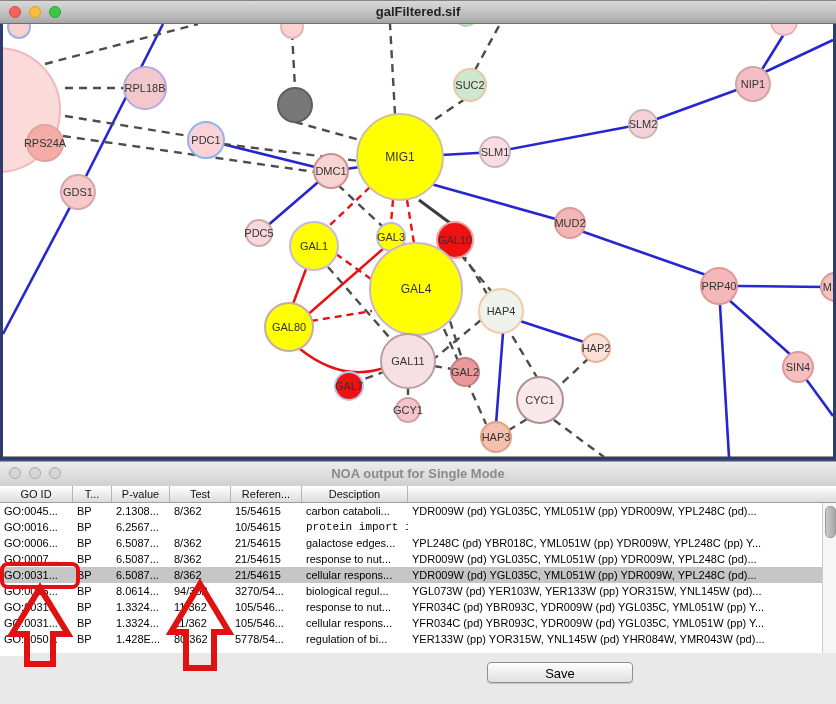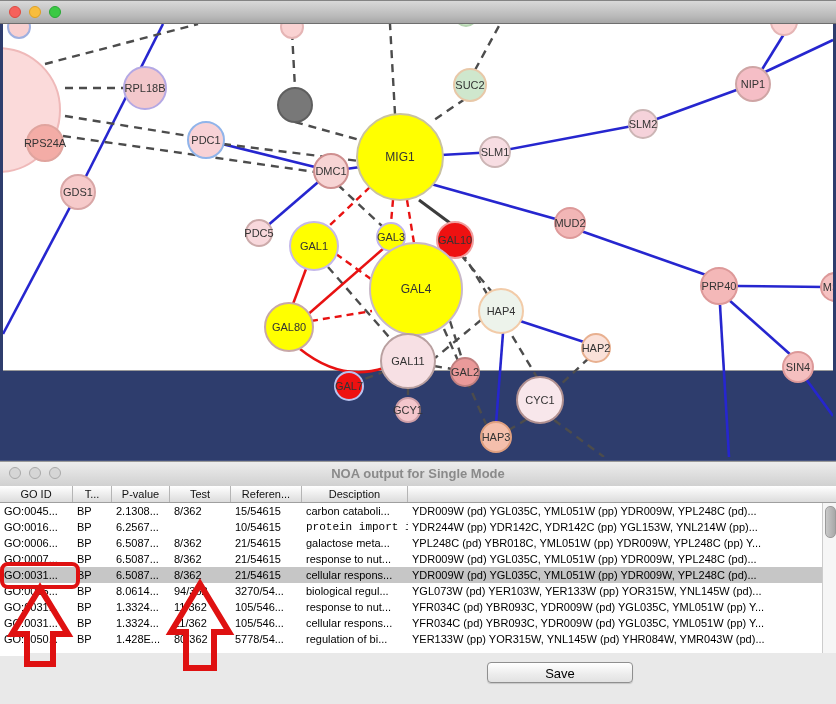--- a/index.html
+++ b/index.html
@@ -14,21 +14,21 @@
     box-sizing:border-box;}
   .titlebar .title{position:absolute;left:0;right:0;top:3px;text-align:center;
     font-size:13px;font-weight:600;color:#232323;}
   .lights{position:absolute;left:9px;top:5px;display:flex;gap:8px;}
   .light{width:12px;height:12px;border-radius:50%;box-sizing:border-box;}
   .light.red{background:#f5615c;border:1px solid #dd4a41;}
   .light.yellow{background:#f8bd3d;border:1px solid #dea javascript123;}
   .light.yellow{background:#f8bd3d;border:1px solid #dfa023;}
   .light.green{background:#3bc944;border:1px solid #28a835;}
   .light.inactive{background:#d6d6d6;border:1px solid #a9a9a9;}
-  #canvas{position:absolute;top:24px;left:3px;width:830px;height:347px;
+  #canvas{position:absolute;top:24px;left:3px;width:830px;height:433px;
     background:#ffffff;border-bottom:1px solid #9a9a9a;box-sizing:border-box;}
   #net-svg{display:block;}
   .edge-b{stroke:#2626cf;stroke-width:2.6;fill:none;}
   .edge-g{stroke:#4c4c4c;stroke-width:2.4;stroke-dasharray:8 6;fill:none;}
   .edge-gs{stroke:#3c3c3c;stroke-width:3;fill:none;}
   .edge-r{stroke:#e81212;stroke-width:2.5;fill:none;}
   .edge-rd{stroke:#e81212;stroke-width:2.4;stroke-dasharray:7 5;fill:none;}
   .node-label{font-family:"Liberation Sans",sans-serif;fill:#333;
     text-anchor:middle;dominant-baseline:middle;}
   
@@ -73,20 +73,21 @@
 </head>
 <body>
 
 <div class="window" id="net-window">
   <div class="titlebar">
     <div class="lights">
       <div class="light red"></div>
       <div class="light yellow"></div>
       <div class="light green"></div>
     </div>
+    <div class="title">galFiltered.sif</div>
   </div>
   <div id="canvas">
     <svg id="net-svg" width="830" height="433" viewBox="0 0 830 433">
         <line x1="160" y1="0" x2="75" y2="168" class="edge-b"></line>
         <line x1="75" y1="168" x2="0" y2="310" class="edge-b"></line>
         <line x1="203" y1="116" x2="328" y2="147" class="edge-b"></line>
         <line x1="328" y1="147" x2="256" y2="209" class="edge-b"></line>
         <line x1="328" y1="147" x2="372" y2="141" class="edge-b"></line>
         <line x1="438" y1="131" x2="492" y2="128" class="edge-b"></line>
         <line x1="492" y1="128" x2="640" y2="100" class="edge-b"></line>
@@ -229,29 +230,28 @@
         <div class="td" style="width: 106px;">carbon cataboli...</div>
         <div class="td" style="width: 414px;">YDR009W (pd) YGL035C, YML051W (pp) YDR009W, YPL248C (pd)...</div>
       </div>
       <div class="trow">
         <div class="td" style="width: 73px;">GO:0016...</div>
         <div class="td" style="width: 39px;">BP</div>
         <div class="td" style="width: 58px;">6.2567...</div>
         <div class="td" style="width: 61px; margin-top: 16px;">7/362</div>
         <div class="td" style="width: 71px;">10/54615</div>
         <div class="td" style="width: 106px; font-family: Liberation Mono, monospace;">protein import i...</div>
-        <div class="td" style="width: 414px;">YDR244W (pp) YDR142C, YDR142C (pp) YGL153W, YNL214W (pp)...</div>
       </div>
       <div class="trow">
         <div class="td" style="width: 73px;">GO:0006...</div>
         <div class="td" style="width: 39px;">BP</div>
         <div class="td" style="width: 58px;">6.5087...</div>
         <div class="td" style="width: 61px;">8/362</div>
         <div class="td" style="width: 71px;">21/54615</div>
-        <div class="td" style="width: 106px;">galactose meta...</div>
+        <div class="td" style="width: 106px;">galactose edges...</div>
         <div class="td" style="width: 414px;">YPL248C (pd) YBR018C, YML051W (pp) YDR009W, YPL248C (pp) Y...</div>
       </div>
       <div class="trow">
         <div class="td" style="width: 73px;">GO:0007...</div>
         <div class="td" style="width: 39px;">BP</div>
         <div class="td" style="width: 58px;">6.5087...</div>
         <div class="td" style="width: 61px;">8/362</div>
         <div class="td" style="width: 71px;">21/54615</div>
         <div class="td" style="width: 106px;">response to nut...</div>
         <div class="td" style="width: 414px;">YDR009W (pd) YGL035C, YML051W (pp) YDR009W, YPL248C (pd)...</div>

